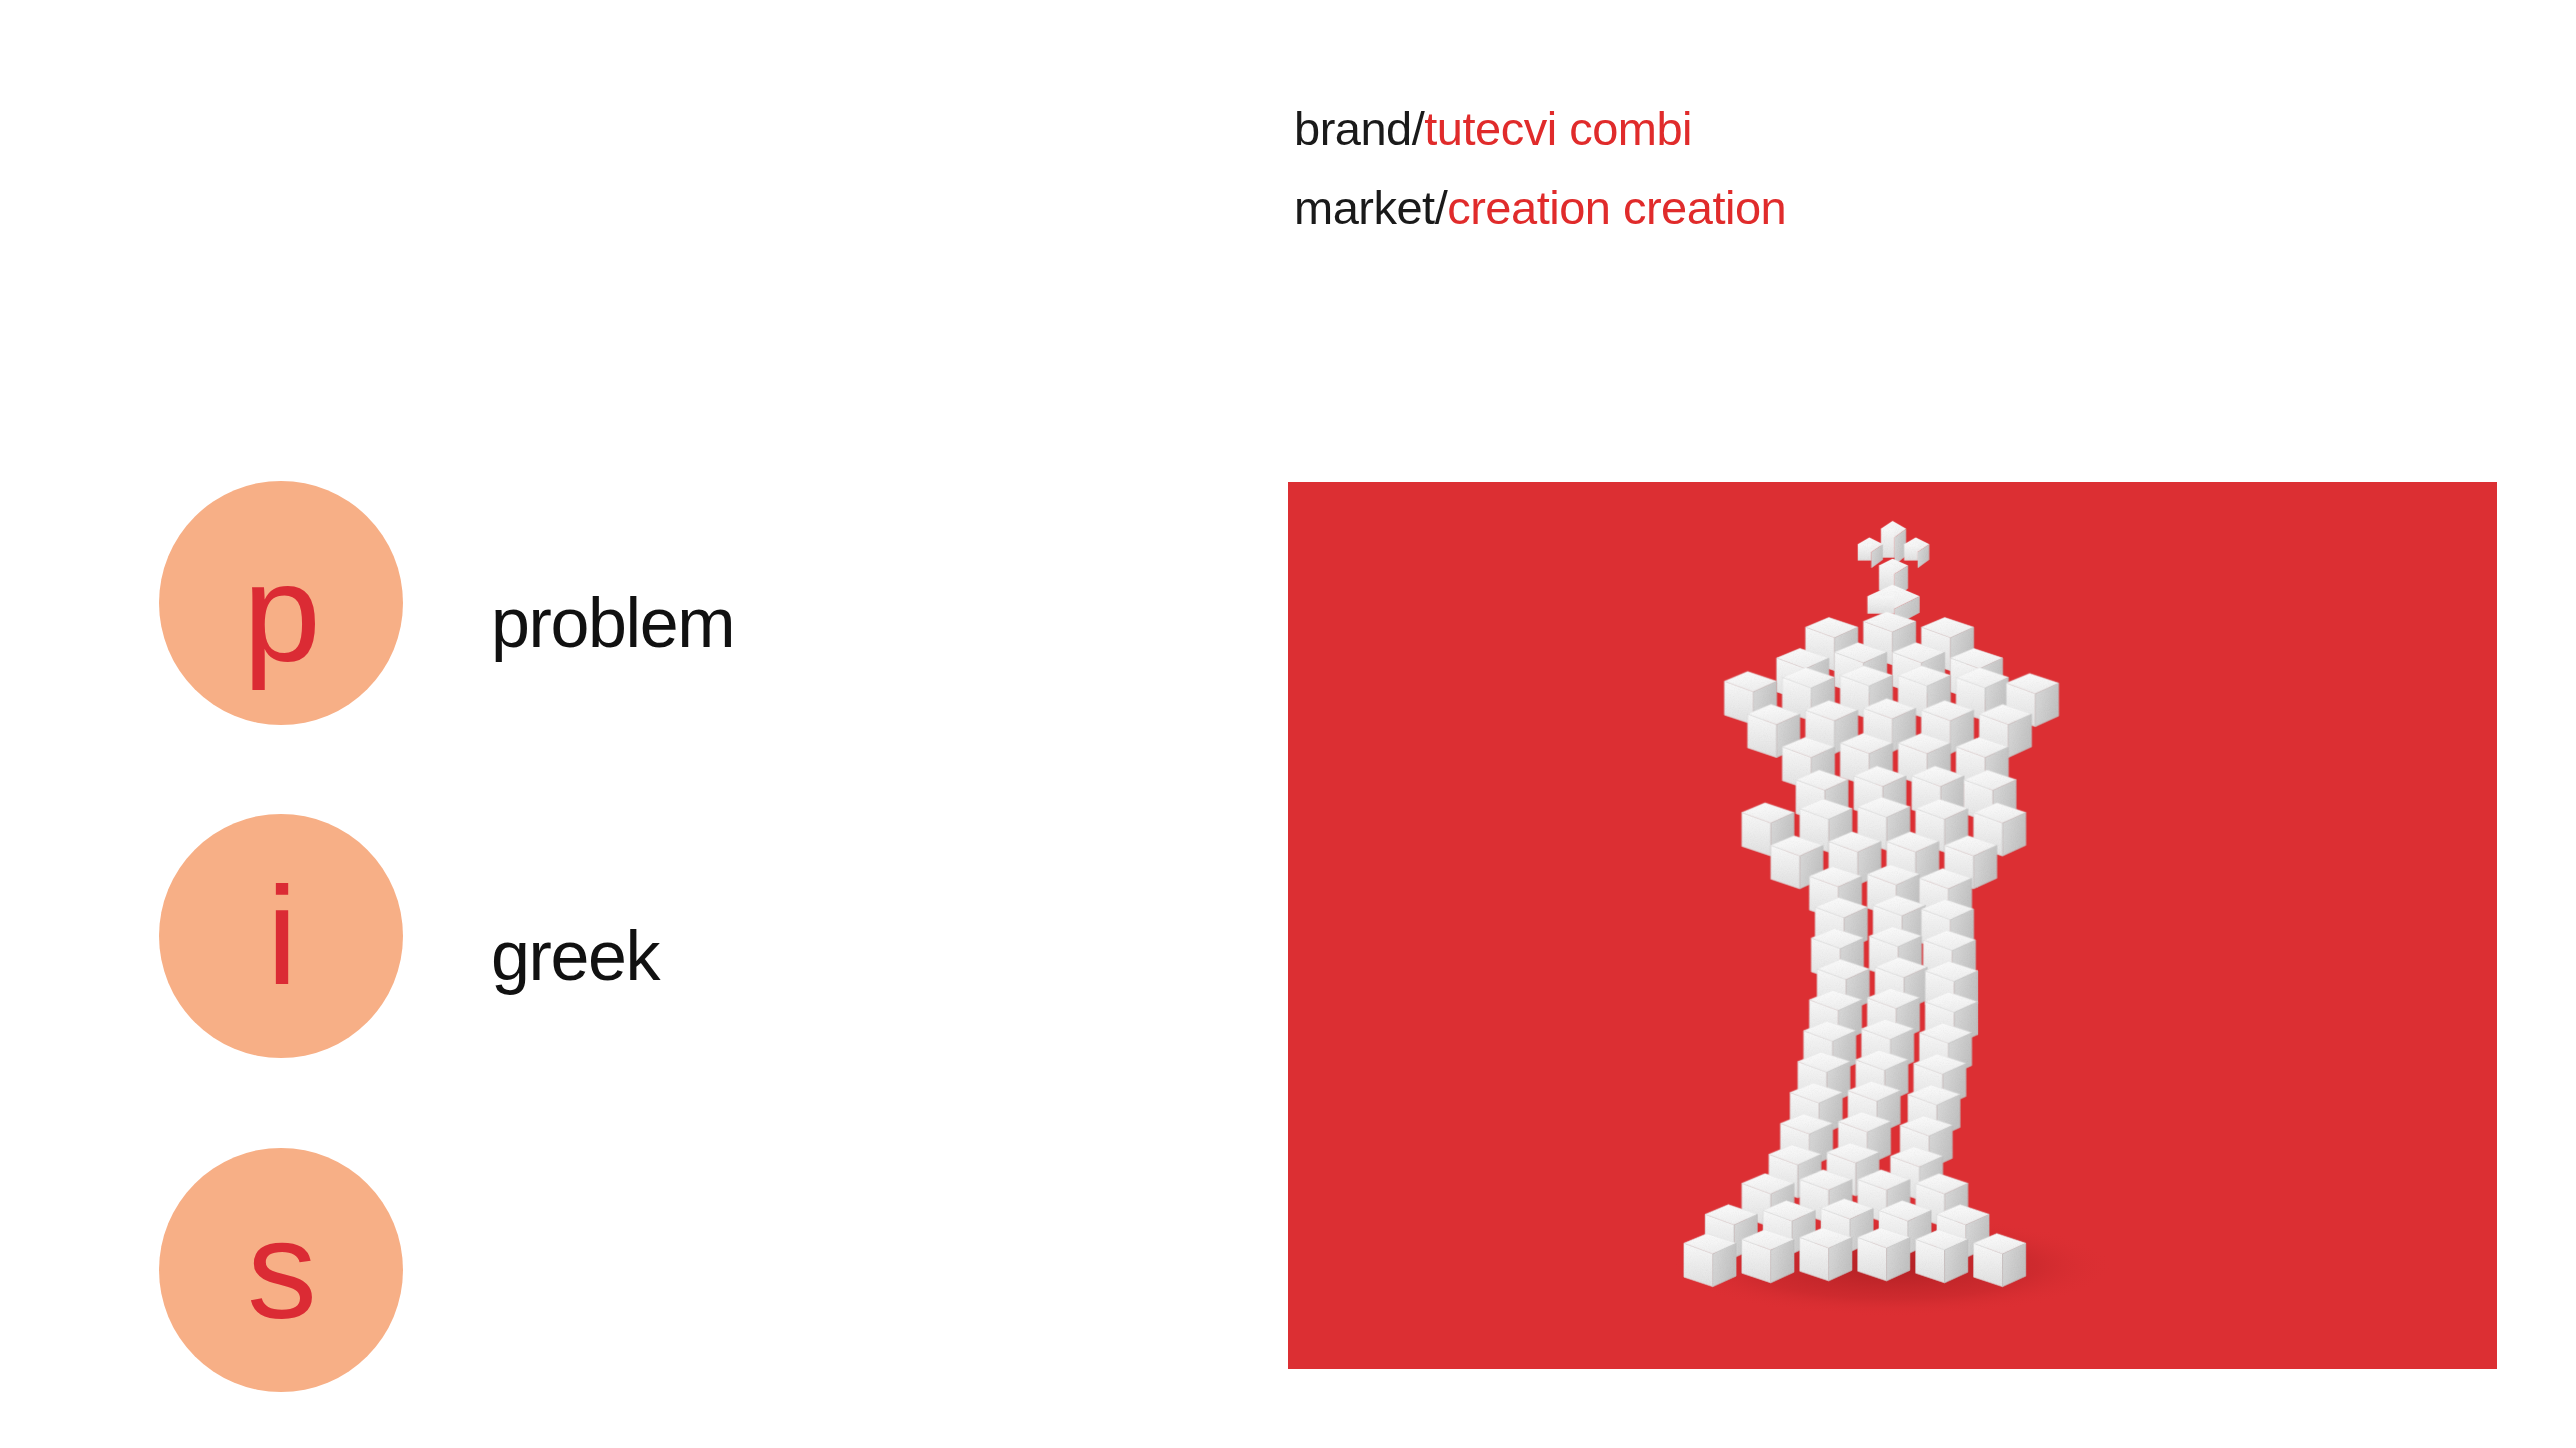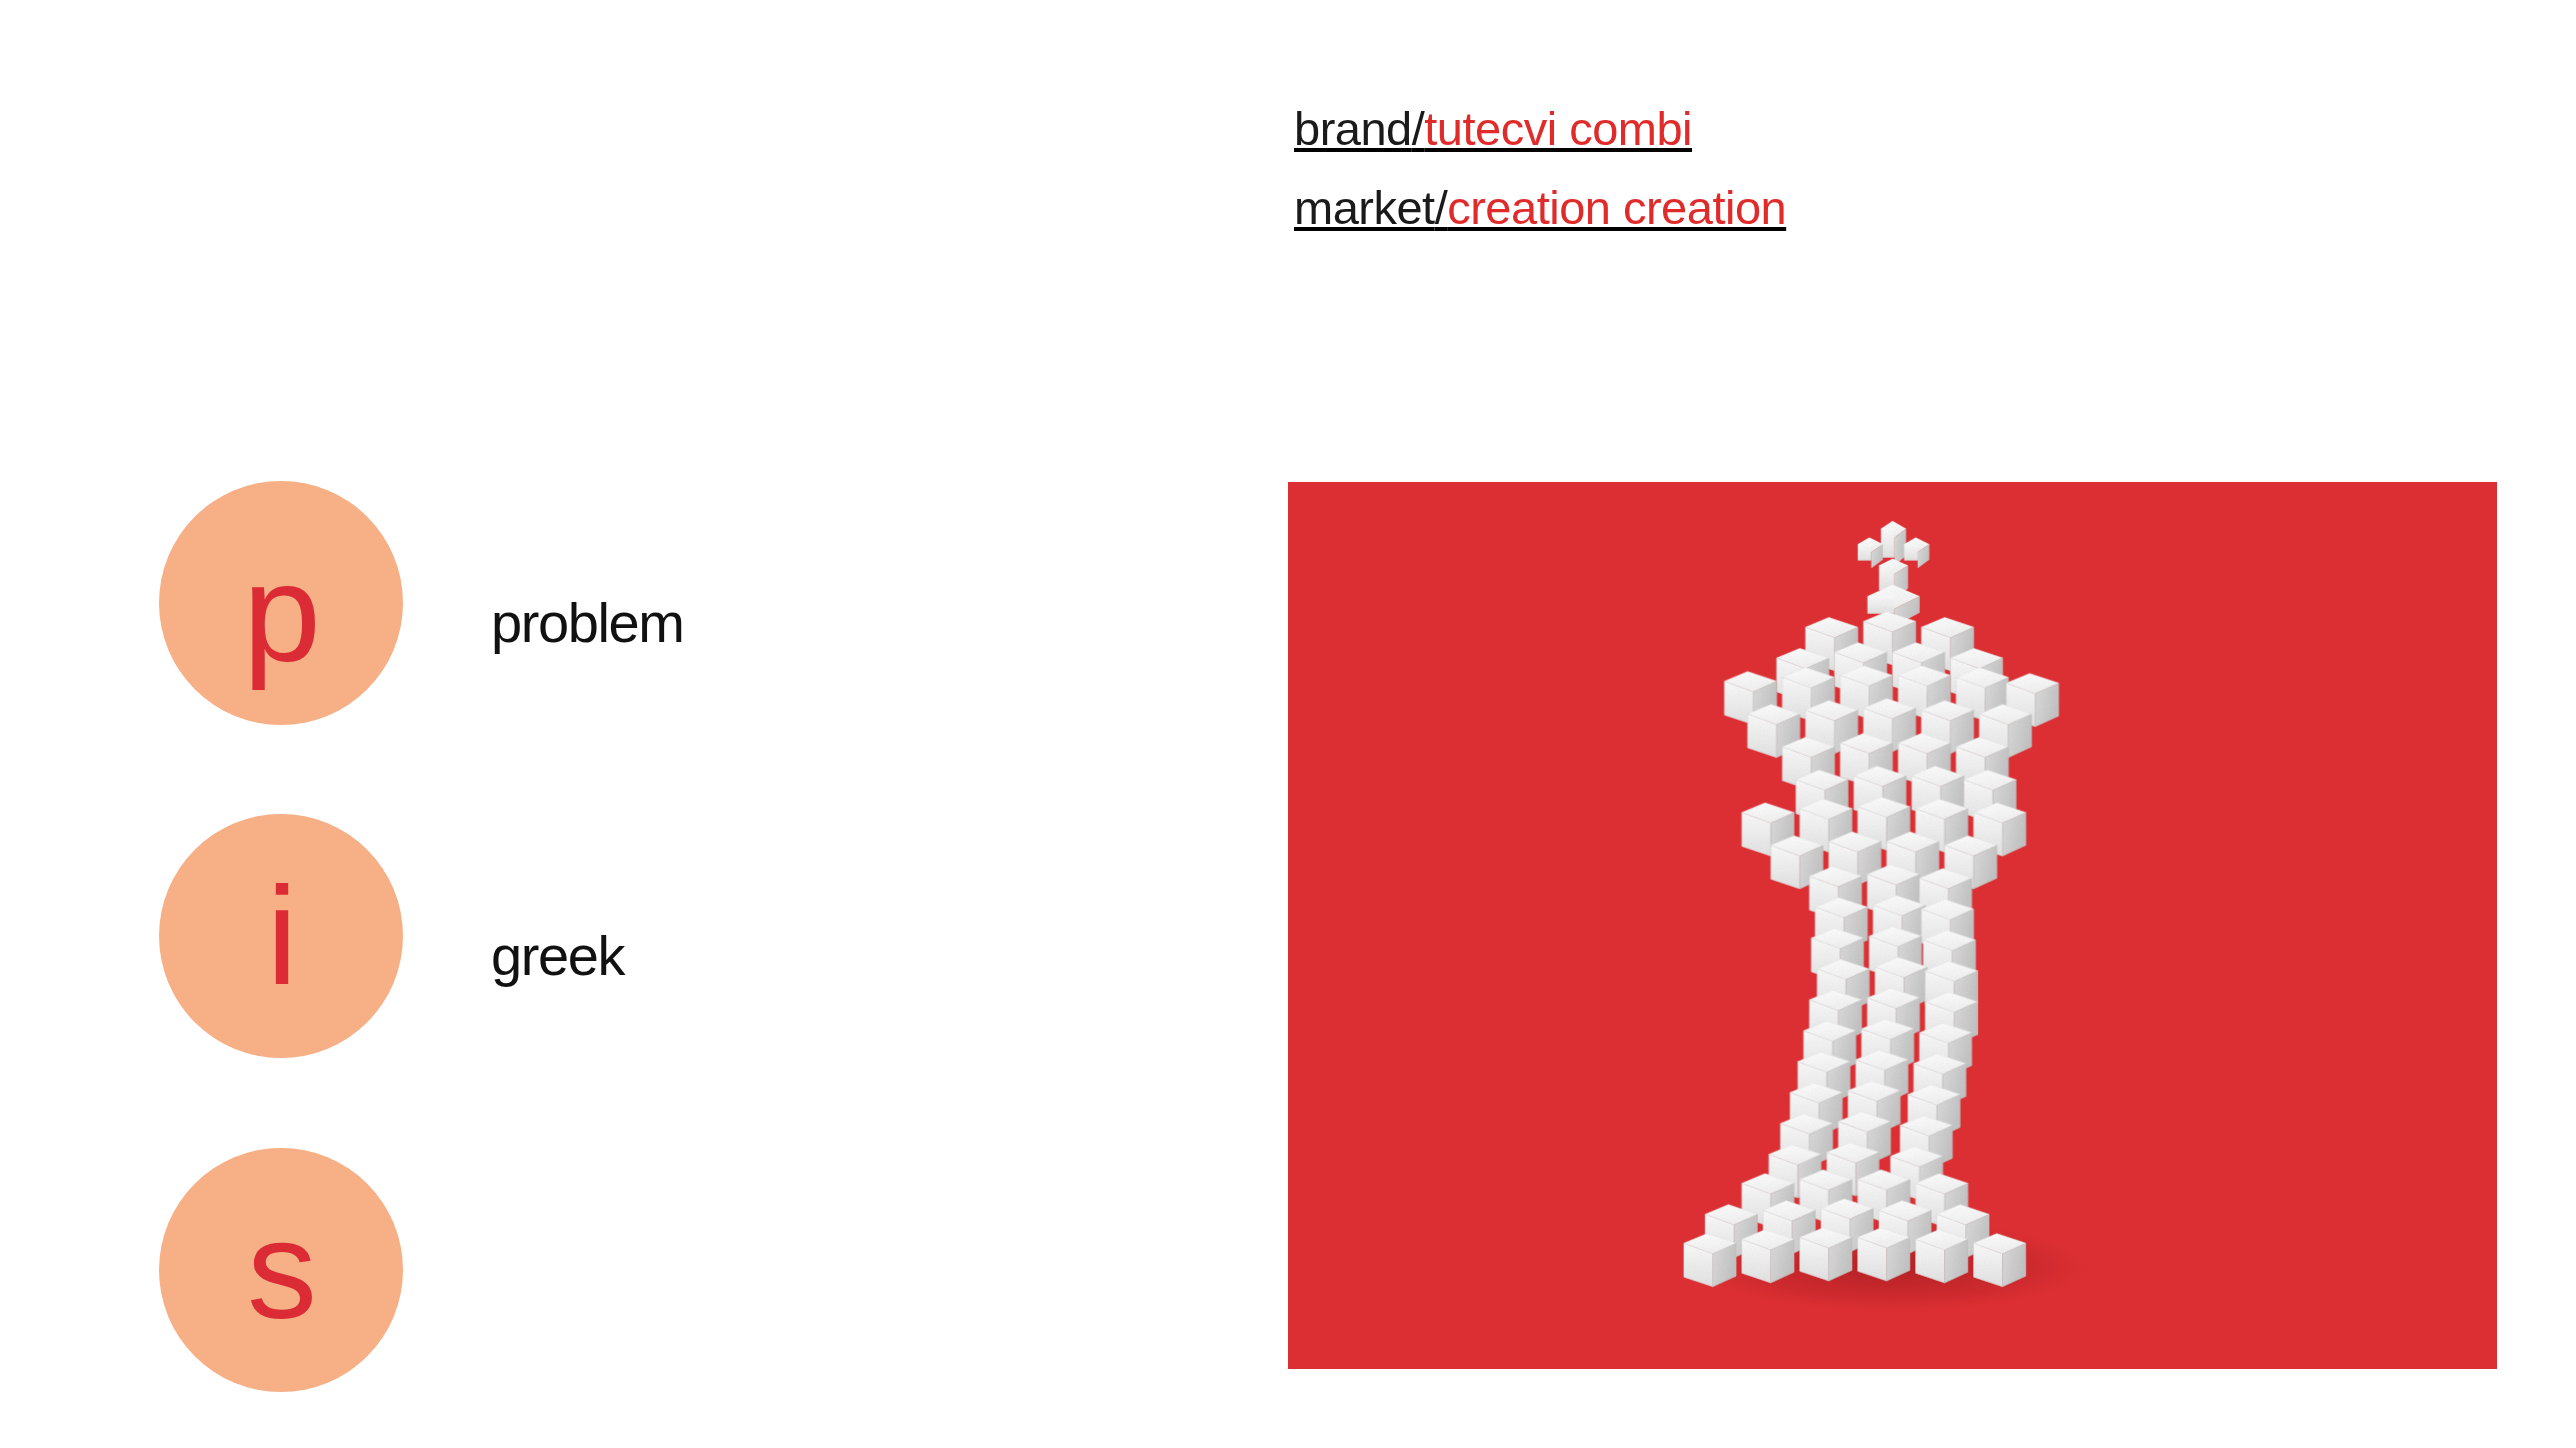--- a/index.html
+++ b/index.html
@@ -18,21 +18,20 @@
 
   
   .meta-block {
     position: absolute;
     left: 1294px;
     top: 89px;
     font-size: 47px;
     line-height: 79px;
     letter-spacing: -0.5px;
     white-space: nowrap;
-    text-decoration: underline;
   }
   .meta-line { display: block; }
   .meta-key   { color: #1a1a1a; }
   .meta-slash { color: #1a1a1a; }
   .meta-val   { color: #E02B2B; }
 
   
   .item-list {
     position: absolute;
     left: 0;
@@ -65,21 +64,21 @@
     line-height: 1;
     font-weight: 400;
     letter-spacing: -1.9px;
     position: relative;
     display: block;
   }
   .item-label {
     position: absolute;
     left: 491px;
     color: #111111;
-    font-size: 56px;
+    font-size: 70px;
     line-height: 1;
     letter-spacing: -1.4px;
     white-space: nowrap;
     margin-top: 38px;
   }
 
   
   .visual-panel {
     position: absolute;
     left: 1288px;

